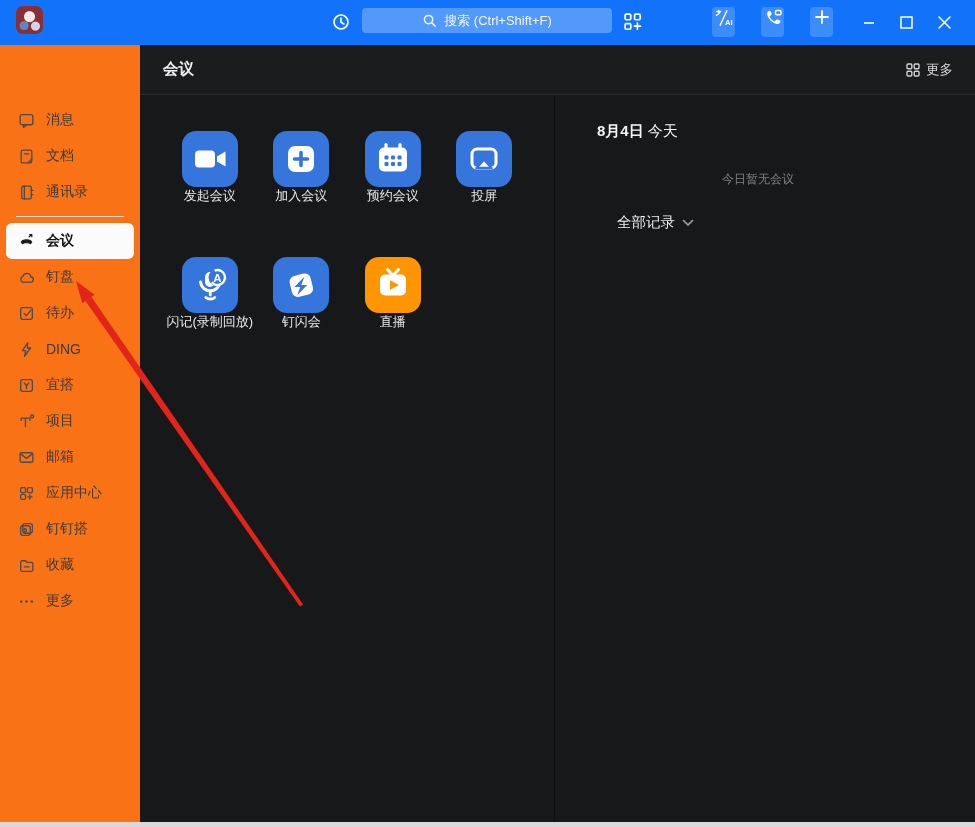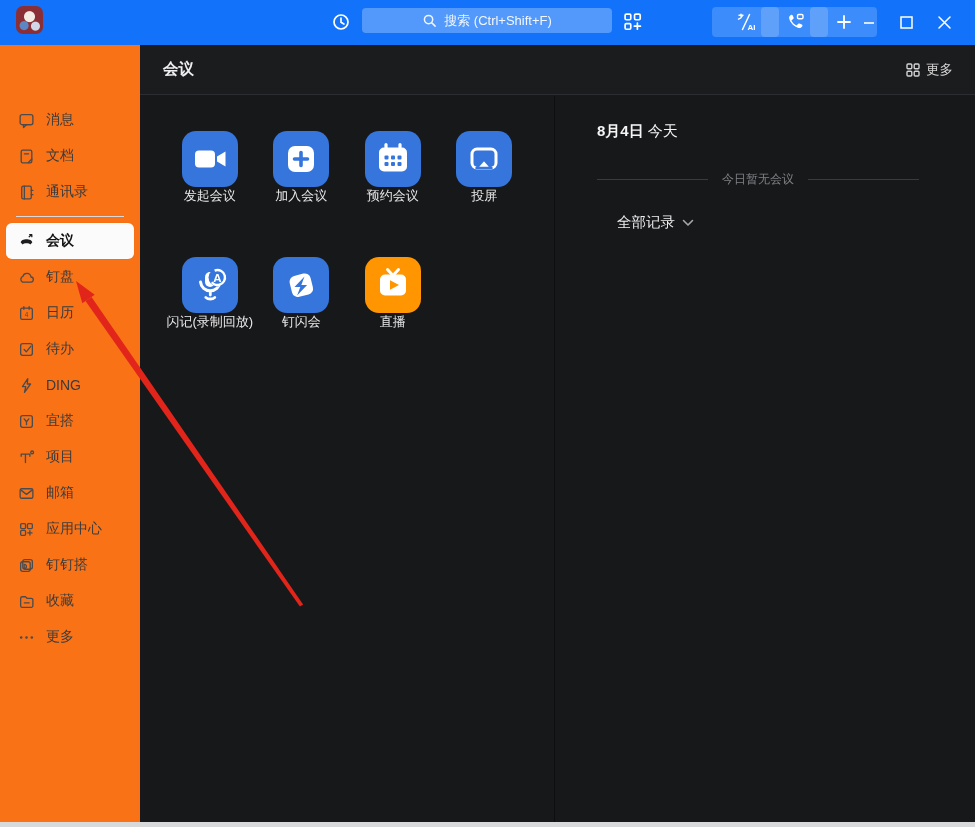--- a/index.html
+++ b/index.html
@@ -12,22 +12,22 @@
   .avatar { position:absolute; left:16px; top:6px; width:27px; height:28px; border-radius:7px;
     background:
       radial-gradient(circle at 50% 38%, #f2ece4 0 5px, transparent 6px),
       radial-gradient(circle at 30% 70%, #5d86c5 0 4px, transparent 5px),
       radial-gradient(circle at 72% 72%, #cfd8e8 0 4px, transparent 5px),
       #8a2f36; }
   .t-icon { position:absolute; display:flex; align-items:center; justify-content:center; }
   .searchbox { position:absolute; left:362px; top:8px; width:250px; height:25px; border-radius:4px;
     background:rgba(255,255,255,.27); display:flex; align-items:center; justify-content:center;
     gap:7px; color:#f2f7ff; font-size:13px; }
-  .tbtn { position:absolute; top:7px; width:67px; height:30px; border-radius:4px;
-    background:rgba(255,255,255,.18); display:flex; align-items:center; justify-content:center; }
+  .tbtn { position:absolute; top:7px; width:23px; height:30px; border-radius:4px;
+    background:rgba(255,255,255,.18); display:flex; align-items:flex-start; justify-content:center; }
   .winctl { position:absolute; top:0; height:45px; width:34px; display:flex; align-items:center; justify-content:center; }
 
   
   .sidebar { position:absolute; left:0; top:45px; width:140px; height:777px; background:#f97316; }
   .snav { padding-top:57px; }
   .sitem { height:36px; display:flex; align-items:center; gap:11px; padding-left:18px;
     font-size:14px; color:#3a3b3d; cursor:default; }
   .sitem .sicon { width:17px; height:17px; display:flex; align-items:center; justify-content:center; }
   .sitem.selected { background:#fbfbfc; border-radius:6px; margin:0 6px; padding-left:12px;
     font-weight:bold; color:#131314; box-shadow:0 0 2px rgba(0,0,0,.06); }
@@ -48,21 +48,21 @@
   .tiles-row + .tiles-row { margin-top:52px; }
   .tile { width:91.5px; display:flex; flex-direction:column; align-items:center; cursor:default; }
   .tile-icon { width:56px; height:56px; border-radius:14px; background:#3575dc;
     display:flex; align-items:center; justify-content:center; }
   .tile-icon.orange { background:#ff9500; }
   .tile-label { font-size:13px; color:#e9e9ea; white-space:nowrap; }
 
   .right-panel { flex:1; padding:26px 56px 0 42px; }
   .date-row { font-size:15px; color:#f5f5f6; }
   .date-bold { font-weight:bold; }
-  .empty-row { margin-top:30px; display:flex; align-items:center; }
+  .empty-row { margin-top:30px; display:flex; align-items:center;flex-direction:column; }
   .empty-line { flex:1; height:1px; background:#3a3b3e; }
   .empty-text { margin:0 14px; font-size:12px; color:#7f8084; }
   .records-row { margin-top:25px; display:flex; align-items:center; gap:7px;
     font-size:14.5px; color:#ededee;margin-left:20px; }
 
   .bottom-strip { position:absolute; left:0; bottom:0; width:975px; height:5px; background:#d8d9db; }
 
   .arrow-overlay { position:absolute; inset:0; pointer-events:none; z-index:60; }
 </style>
 </head>
@@ -185,30 +185,20 @@
 
       <div class="sitem">
         <span class="sicon">
           <svg width="17" height="17" viewBox="0 0 16 16">
               <path d="M4.2 12.3 h7.6 a2.4 2.4 0 0 0 0.4-4.8 a3.9 3.9 0 0 0-7.6-0.5 a2.9 2.9 0 0 0-0.4 5.3 z"></path>
             </svg>
         </span>
         <span>钉盘</span>
       </div>
 
-      <div class="sitem">
-        <span class="sicon">
-          <svg width="17" height="17" viewBox="0 0 16 16">
-              <rect x="2.5" y="3" width="11" height="10.5" rx="1.5"></rect>
-              <path d="M5.5 1.5 v2.5 M10.5 1.5 v2.5"></path>
-              <text x="8" y="11" font-size="6" fill="#4a4b4e" stroke="none" text-anchor="middle">4</text>
-            </svg>
-        </span>
-        <span>日历</span>
-      </div>
 
       <div class="sitem">
         <span class="sicon">
           <svg width="17" height="17" viewBox="0 0 16 16">
               <rect x="2.5" y="2.5" width="11" height="11" rx="2"></rect>
               <path d="M5.8 8 l2 2.2 L12 5"></path>
             </svg>
         </span>
         <span>待办</span>
       </div>

